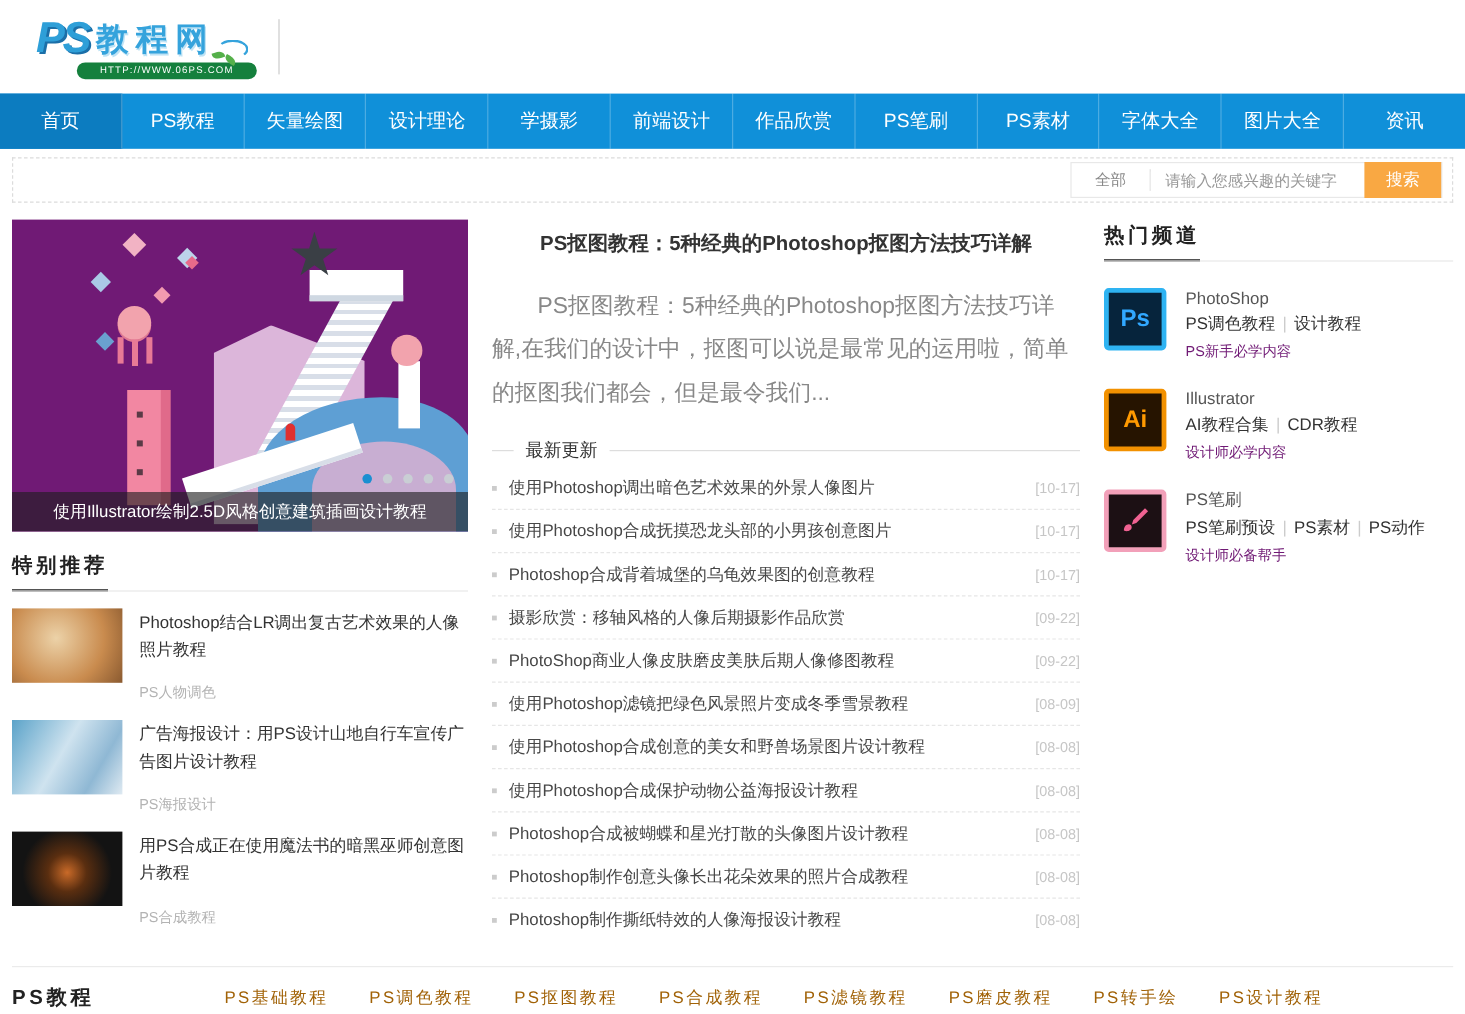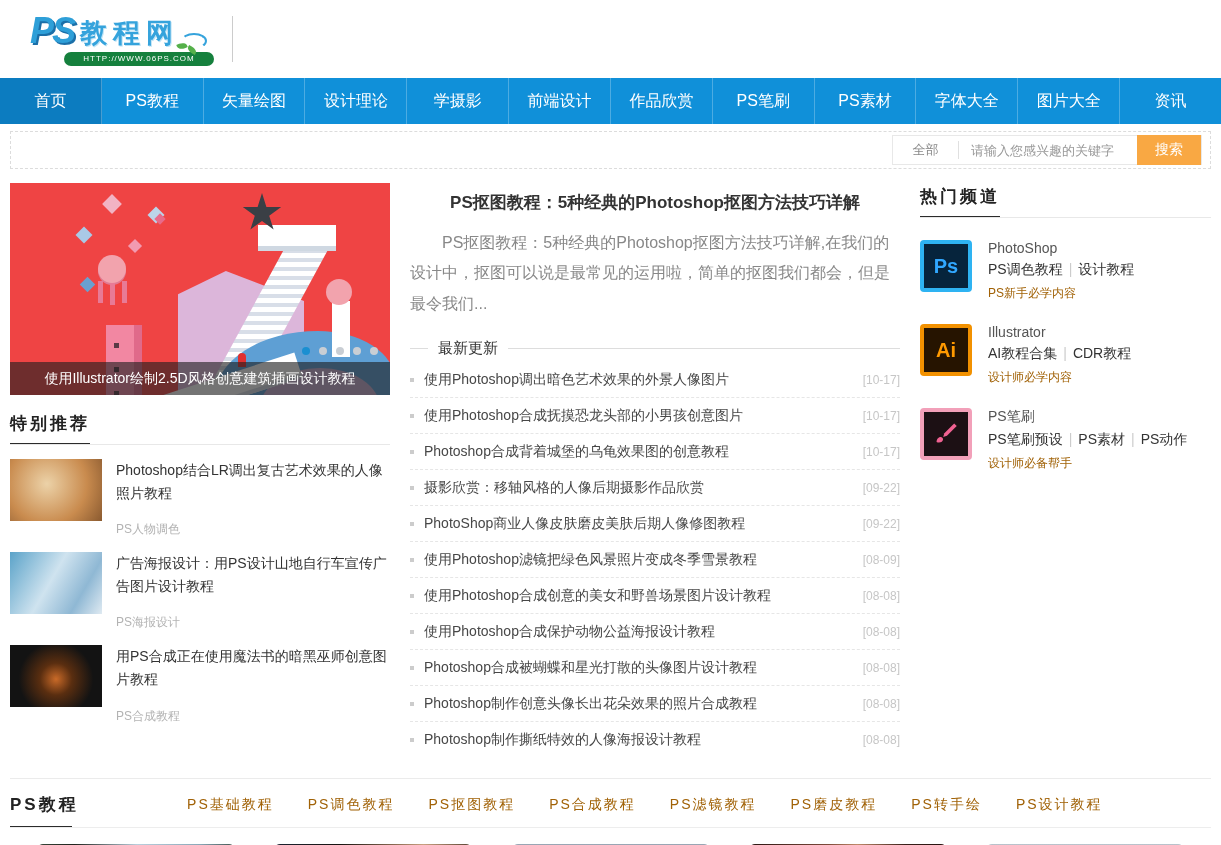--- a/index.html
+++ b/index.html
@@ -42,21 +42,21 @@
   .search-btn { width:64px; height:30px; background:#f9a843; color:#fff; border:none; font-size:14px;
     cursor:pointer; font-family:inherit; }
 
   
   .main { display:flex; padding:14px 10px 0 10px; gap:20px; }
   .col-left { width:380px; flex:none; }
   .col-mid { width:490px; flex:none; }
   .col-right { width:291px; flex:none; }
 
   
-  .slider { position:relative; width:380px; height:212px; background:#ef4444; overflow:hidden; cursor:pointer; }
+  .slider { position:relative; width:380px; height:260px; background:#701a75; overflow:hidden; cursor:pointer; }
   .sl-cube { position:absolute; transform:rotate(45deg); }
   .sl-ball-table { position:absolute; left:88px; top:72px; width:28px; height:28px; border-radius:50%; background:#f2a3ad; box-shadow:0 2px 0 #e07a92; }
   .sl-leg { position:absolute; width:5px; height:22px; background:#e87a96; }
   .sl-tower { position:absolute; left:96px; top:142px; width:36px; height:96px; background:#f287a2; border-right:8px solid #e06a8a; }
   .sl-dot { position:absolute; width:5px; height:5px; background:#5a3a46; left:8px; }
   .sl-struct { position:absolute; left:168px; top:88px; width:126px; height:166px; background:#dcb6da;
     clip-path:polygon(38% 0,100% 18%,100% 100%,0 100%,0 14%); }
   .sl-stairs { position:absolute; left:196px; top:52px; width:130px; height:158px;
     background:repeating-linear-gradient(to bottom,#ffffff 0 5px,#d8dee8 5px 9px);
     clip-path:polygon(66% 0,100% 0,34% 100%,0 100%); }
@@ -91,21 +91,21 @@
   .sp-thumb { width:92px; height:62px; flex:none; margin-right:14px; }
   .sp-t1 { background:radial-gradient(circle at 40% 40%, #ecd2a8, #c98b4e 60%, #8a5a30); }
   .sp-t2 { background:linear-gradient(120deg,#5ba3c9,#cfe3ef 45%,#8fb8d4 75%,#dfeaf2); }
   .sp-t3 { background:radial-gradient(circle at 50% 55%, #c96a28 0%, #5a2e10 28%, #131313 65%); }
   .sp-info { flex:1; }
   .sp-title { font-size:14px; color:#333; line-height:1.65; }
   .sp-cat { font-size:12px; color:#b3b3b3; margin-top:16px; }
 
   
   .art-title { text-align:center; font-size:17px; font-weight:bold; color:#333; margin-top:8px; cursor:pointer; }
-  .art-excerpt { margin-top:14px; font-size:16px; color:#888; line-height:1.9; text-indent:2em; }
+  .art-excerpt { margin-top:24px; font-size:19px; color:#888; line-height:1.9; text-indent:2em; }
   .latest-head { display:flex; align-items:center; margin-top:20px; }
   .latest-head .line-s { width:18px; height:1px; background:#ddd; }
   .latest-head .txt { font-size:15px; color:#333; padding:0 10px; }
   .latest-head .line-l { flex:1; height:1px; background:#ddd; }
   .news-list { margin-top:4px; }
   .news-item { display:flex; align-items:center; height:36px; border-bottom:1px dashed #e6e6e6; cursor:pointer;justify-content:center; }
   .news-item:last-child { border-bottom:none; }
   .news-bullet { width:4px; height:4px; background:#ccc; margin-right:10px; flex:none; }
   .news-title { font-size:14px; color:#474747; flex:1; white-space:nowrap; overflow:hidden; }
   .news-date { font-size:12px; color:#c6c6c6; flex:none; }
@@ -114,21 +114,21 @@
   .chan-item { display:flex; margin-top:22px; cursor:pointer; }
   .chan-icon { width:52px; height:52px; flex:none; margin-right:16px; border-radius:4px;
     display:flex; align-items:center; justify-content:center; font-size:20px; font-weight:bold; }
   .ci-ps { background:#06243c; border:4px solid #2eb3f2; color:#31a8ff; }
   .ci-ai { background:#261400; border:4px solid #f29100; color:#ff9a00; }
   .ci-brush { background:#1c1014; border:4px solid #f2a0b9; }
   .chan-info { flex:1; }
   .chan-name { font-size:14px; color:#555; }
   .chan-links { font-size:14px; color:#333; margin-top:5px; }
   .chan-links .sep { color:#ccc; padding:0 6px; }
-  .chan-desc { font-size:12px; color:#a16207; margin-top:6px; }
+  .chan-desc { font-size:12px; color:#701a75; margin-top:6px; }
 
   
   .ps-section { margin:20px 10px 0 10px; border-top:1px solid #ebebeb; padding-top:14px; }
   .ps-bar { display:flex; align-items:center; position:relative; padding-bottom:12px; }
   .ps-bar .dark { position:absolute; left:0; bottom:0; width:62px; height:2px; background:#2b2b2b; }
   .ps-bar .lite { position:absolute; left:0; right:0; bottom:0; height:1px; background:#ededed; }
   .ps-head { font-size:17px; font-weight:bold; color:#222; letter-spacing:3px; flex:none; }
   .ps-tabs { flex:1; display:flex; justify-content:center; gap:34px; }
   .ps-tabs a { font-size:14px; color:#a16207; letter-spacing:2px; text-decoration:none; cursor:pointer; }
 

